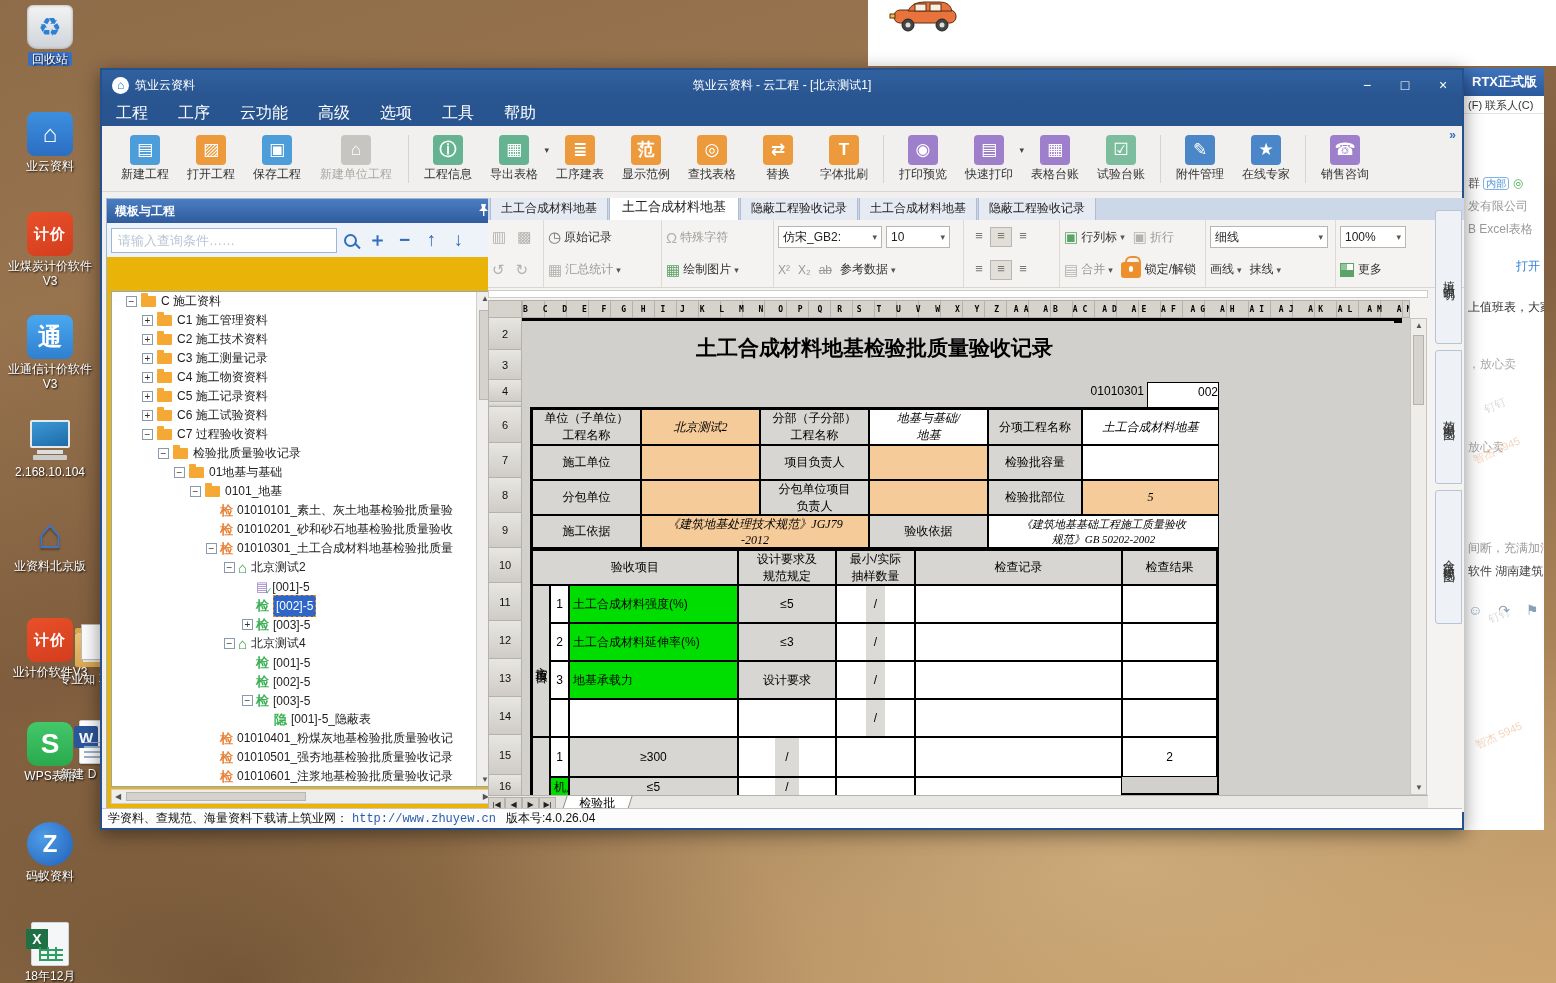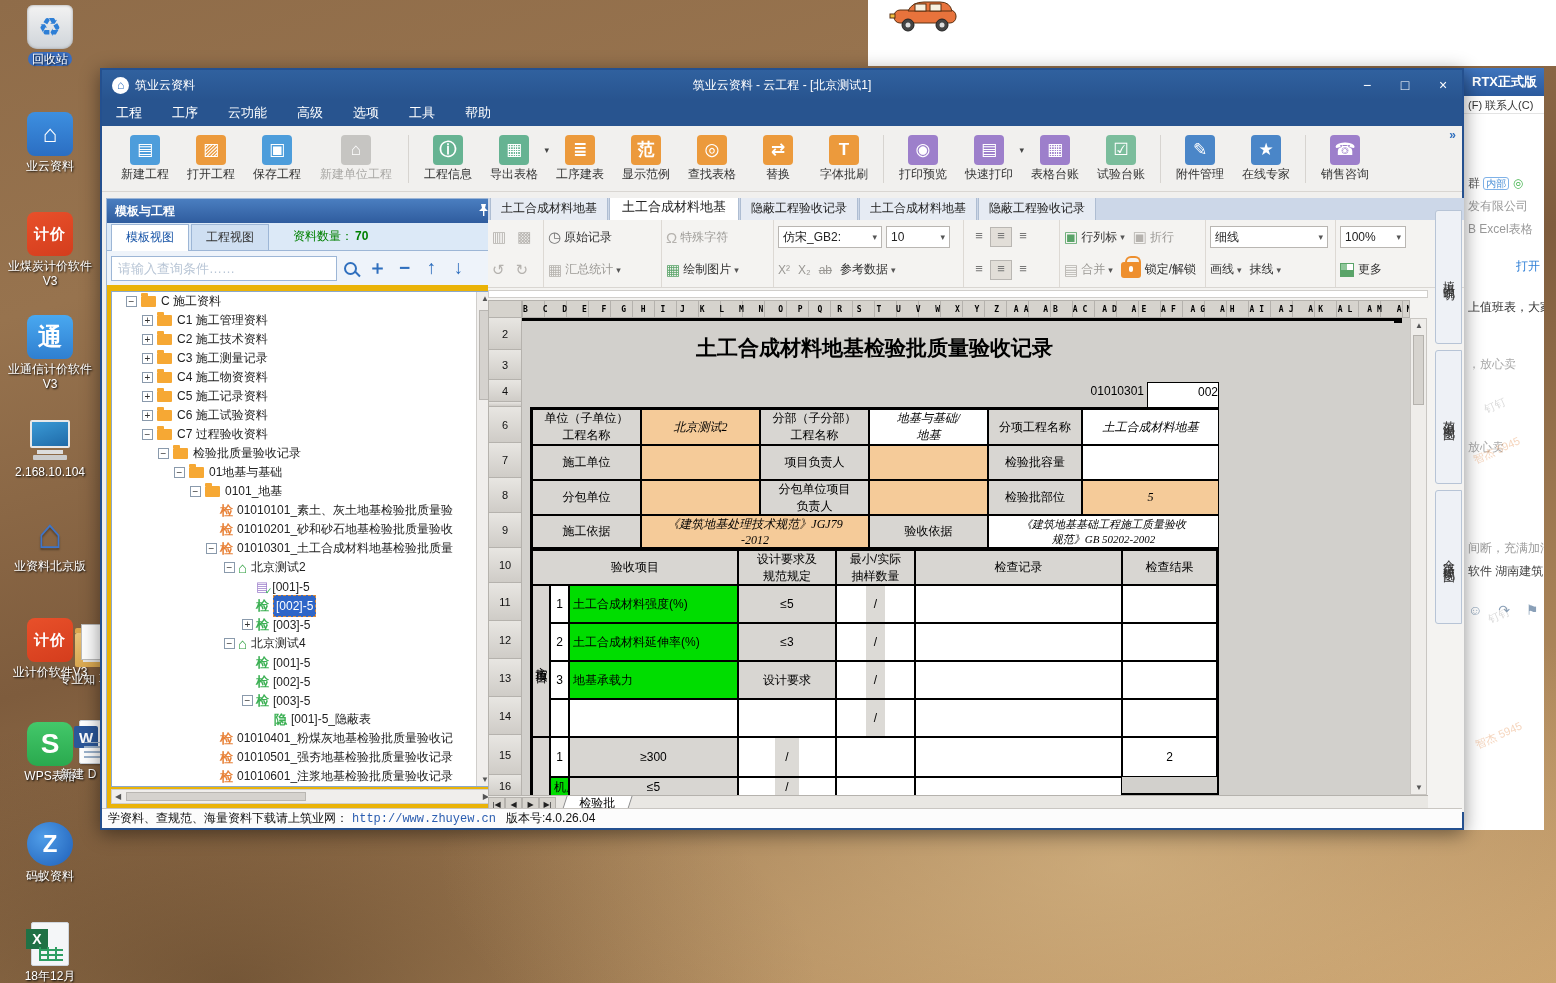--- a/index.html
+++ b/index.html
@@ -6,21 +6,21 @@
 html,body{width:1556px;height:983px;overflow:hidden}
 body{position:relative;font-family:"Liberation Sans","DejaVu Sans",sans-serif;
 background:
  radial-gradient(ellipse 1100px 460px at 72% 88%, rgba(225,195,145,.55), transparent 62%),
  radial-gradient(ellipse 900px 420px at 15% 100%, rgba(60,38,20,.45), transparent 65%),
  linear-gradient(163deg,#8f6c49 0%,#97734e 22%,#7e5c3d 48%,#a37e54 72%,#c9a06c 100%);}
 .abs{position:absolute}
 
 .dicon{position:absolute;width:96px;text-align:center;cursor:pointer}
 .dlabel{color:#fff;font-size:12px;line-height:15px;text-shadow:1px 1px 2px #000;margin-top:3px}
-.dsel .dlabel span{background:#3a6ec0;border-radius:7px;padding:0 4px}
+.dsel .dlabel span{background:#3a6ec0;border-radius:2px;padding:0 4px}
 .ig{width:46px;height:44px;margin:0 auto;border-radius:8px;display:flex;align-items:center;justify-content:center;color:#fff;font-weight:bold}
 .ig.trash{background:linear-gradient(180deg,#f3f3f3,#cfd4d9);color:#2e7fd6;border-radius:6px 6px 10px 10px;font-size:26px;box-shadow:inset 0 0 3px #999}
 .ig.cloudapp{background:linear-gradient(180deg,#3d8fe0,#2b6ec2);font-size:24px}
 .ig.jj{background:linear-gradient(160deg,#e8502a,#d43d1d);font-size:15px;letter-spacing:1px;font-family:"Liberation Serif",serif}
 .ig.net{background:linear-gradient(180deg,#49a8f0,#2f7fd0);font-size:24px}
 .ig.pc{background:transparent}
 .pcmon{width:40px;height:28px;background:linear-gradient(160deg,#3a9ad6,#1f6aa8);border:2px solid #e8e8e8;border-radius:2px;margin:0 auto}
 .pcbase{width:26px;height:4px;background:#ddd;margin:2px auto 0}.pcfoot{width:34px;height:5px;background:#ccc;margin:1px auto 0;border-radius:1px}
 .ig.house{background:transparent;font-size:42px;color:#3e75c9;text-shadow:0 2px 2px rgba(0,0,0,.4)}
 .ig.wps{background:linear-gradient(180deg,#43c86a,#2aa94e);border-radius:10px;font-size:28px}
@@ -50,21 +50,21 @@
 .wm{position:absolute;transform:rotate(-24deg);font-size:11px;pointer-events:none}
 .wm.gray{color:rgba(150,150,150,.35)}.wm.org{color:rgba(230,150,90,.4)}
 
 .win{left:100px;top:68px;width:1364px;height:762px;background:#f1f0ee;border:2px solid #24508f;box-shadow:0 4px 18px rgba(0,0,0,.45)}
 .tbar{height:30px;background:linear-gradient(180deg,#30619f,#28548f);display:flex;align-items:center;color:#fff;position:relative}
 .appic{width:17px;height:17px;border-radius:50%;background:#fff;color:#2f6fbe;font-size:12px;display:flex;align-items:center;justify-content:center;margin:0 6px 0 10px;font-weight:bold}
 .tbar .tname{font-size:12px}
 .tbar .tcenter{position:absolute;left:0;right:0;text-align:center;font-size:12px;pointer-events:none}
 .wctl{margin-left:auto;display:flex;z-index:2}
 .wctl span{width:38px;text-align:center;font-size:14px;cursor:pointer}
-.mbar{height:26px;background:#28548f;display:flex;align-items:center;color:#fff;font-size:13px;padding-left:14px}
+.mbar{height:26px;background:#28548f;display:flex;align-items:center;color:#fff;font-size:16px;padding-left:14px}
 .mbar span{margin-right:30px;cursor:pointer}
 .toolbar{height:66px;background:#f1f0ee;border-bottom:1px solid #d9d6d2;display:flex;align-items:center;padding-left:10px;position:relative}
 .tbtn{width:66px;text-align:center;cursor:pointer;position:relative}
 .tbtn.wide{width:92px}
 .big{width:30px;height:30px;border-radius:4px;color:#fff;font-size:17px;line-height:30px;display:inline-block;font-weight:bold}
 .c-blue{background:#4d9ddb}.c-blue2{background:#4a86c8}.c-orange{background:#ec9a3c}.c-purple{background:#9d7fcb}.c-green{background:#66b392}.c-green2{background:#7bbd9c}.c-grey{background:#c6c5c2}
 .tlab{font-size:12px;color:#333;margin-top:1px}
 .tbtn.dis .tlab{color:#a9a8a5}
 .tsep{width:1px;height:48px;background:#d7d4d0;margin:0 6px}
 .ddc{position:absolute;top:10px;right:-2px;font-size:9px;color:#444}
@@ -314,25 +314,20 @@
   </div>
 
   <div class="abs sidepanel">
     <div class="sphead">
       <span>模板与工程</span>
       <span class="pin"><svg width="11" height="13" viewBox="0 0 11 13">
             <path d="M3 1h5l-1 4 3 3H1l3-3z" fill="#fff"></path>
             <rect x="5" y="8" width="1.4" height="5" fill="#fff"></rect>
           </svg></span>
     </div>
-    <div class="sptabs">
-      <span class="sptab on">模板视图</span>
-      <span class="sptab">工程视图</span>
-      <span class="cnt"><span>资料数量：</span><b>70</b></span>
-    </div>
     <div class="srow">
       <input class="sinput" placeholder="请输入查询条件……" style="">
       <span class="mag"></span>
       <span class="sico">＋</span>
       <span class="sico">−</span>
       <span class="sico">↑</span>
       <span class="sico">↓</span>
     </div>
     <div class="tree">
       <div class="tr" style="padding-left:14px">

